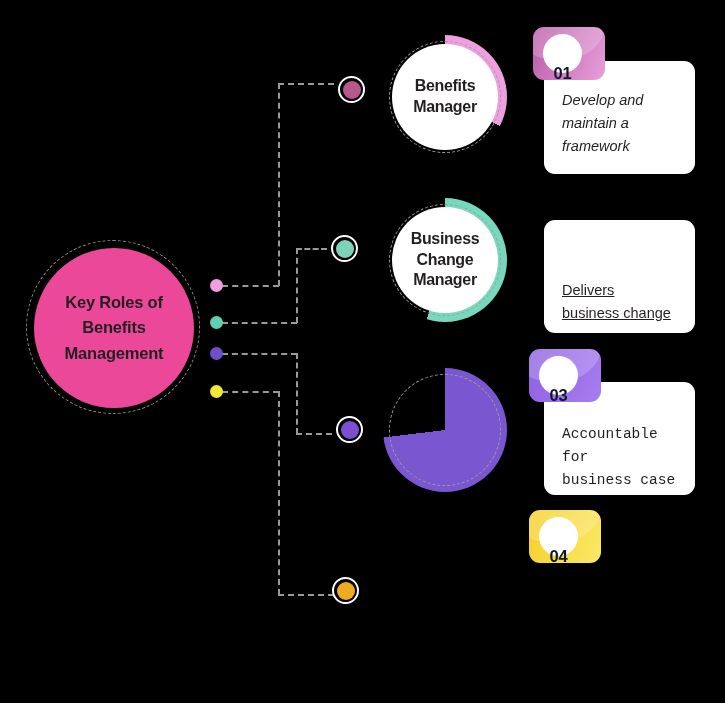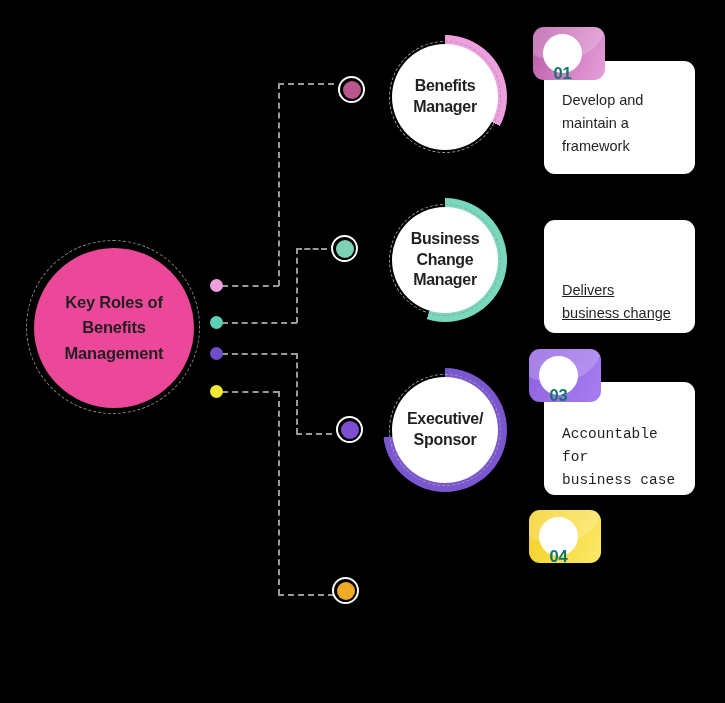--- a/index.html
+++ b/index.html
@@ -182,21 +182,21 @@
     height: 39px;
     border-radius: 50%;
     background: #ffffff;
     display: flex;
     align-items: center;
     justify-content: center;
   }
   .badge-num {
     font-size: 16.5px;
     font-weight: bold;
-    color: #0f766e;
+    color: #0f172a;
     letter-spacing: -0.2px;
     margin-top: 39px;
   }
 </style>
 </head>
 <body>
 
 <div id="diagram">
 
   <div class="conn conn-h" style="left: 222px; top: 285px; width: 57px; border-top-color: rgb(154, 154, 154);"></div>
@@ -256,29 +256,25 @@
     <div class="role-face">
       <div class="role-label">Business
 Change
 Manager</div>
     </div>
   </div>
 
   <div class="role" style="left:383px; top:368px;">
     <div class="role-ring" style="background: conic-gradient(rgb(122, 87, 209) 0deg, rgb(122, 87, 209) 263deg, rgba(0, 0, 0, 0) 263deg, rgba(0, 0, 0, 0) 360deg);"></div>
     <div class="role-dash"></div>
-    <div class="role-face">
-      <div class="role-label">Executive/
-Sponsor</div>
-    </div>
   </div>
 
 
   <div class="card" style="left:544px; top:61px; width:151px; height:113px;">
-    <div class="card-text" style="top:28px;">Develop and
+    <div class="card-text" style="top:28px;font-style:italic;">Develop and
 maintain a
 framework</div>
   </div>
 
   <div class="card" style="left:544px; top:220px; width:151px; height:113px;">
     <div class="card-text" style="top:59px;text-decoration:underline;">Delivers
 business change</div>
   </div>
 
   <div class="card" style="left:544px; top:382px; width:151px; height:113px;font-family:Liberation Mono, monospace;">

